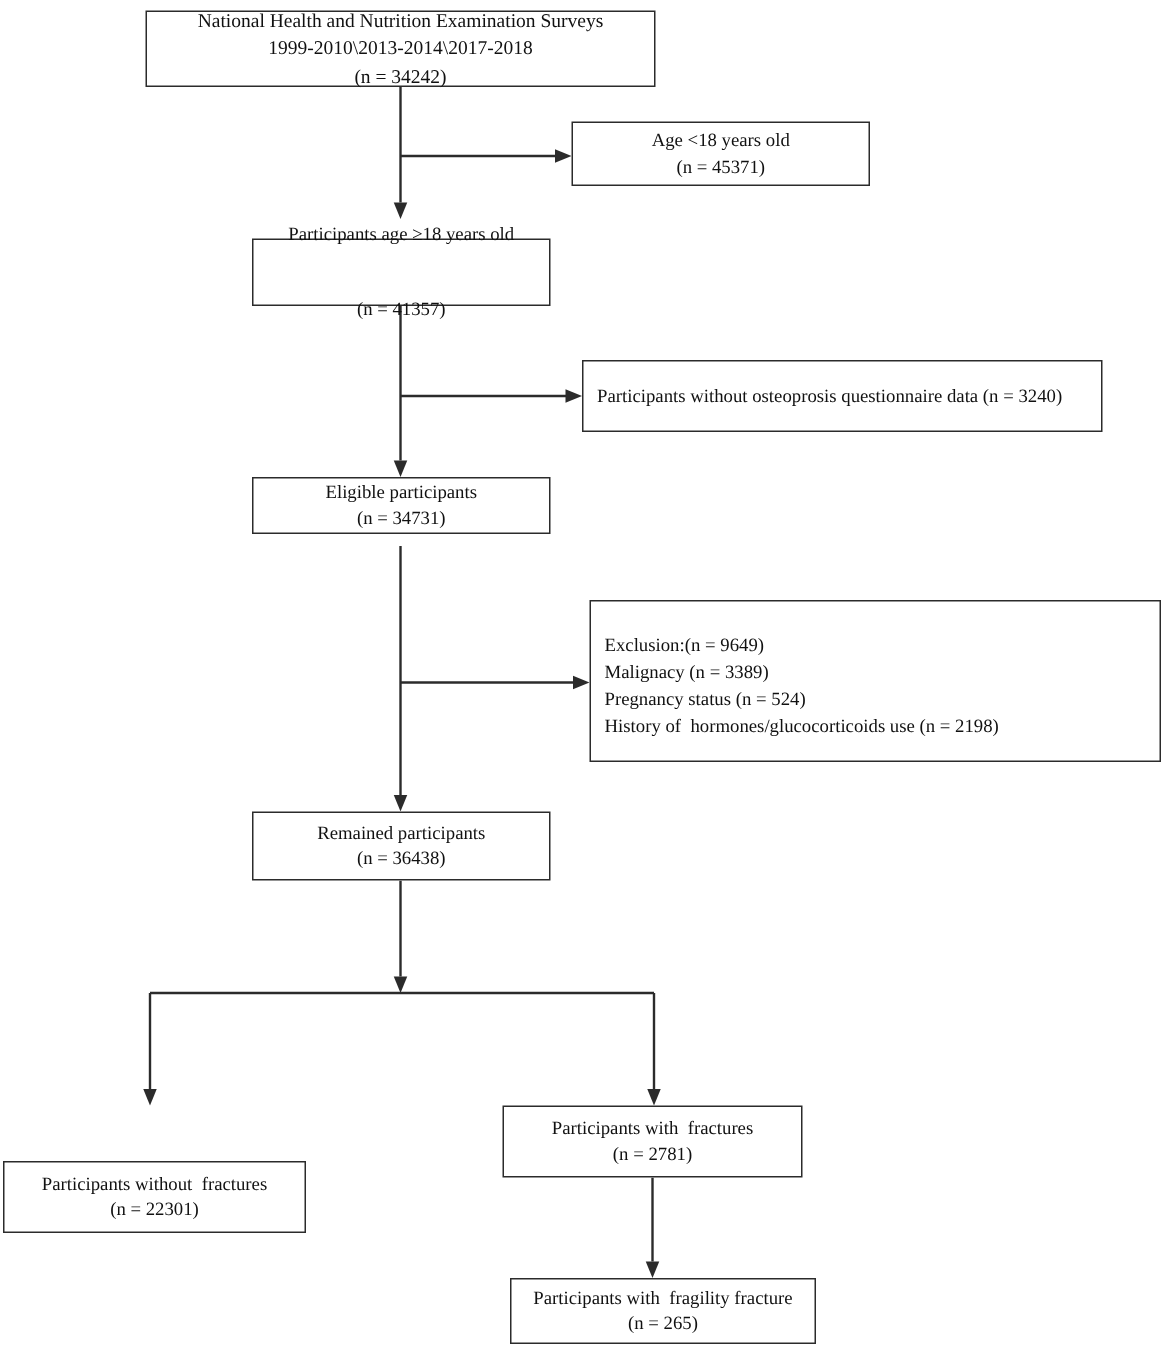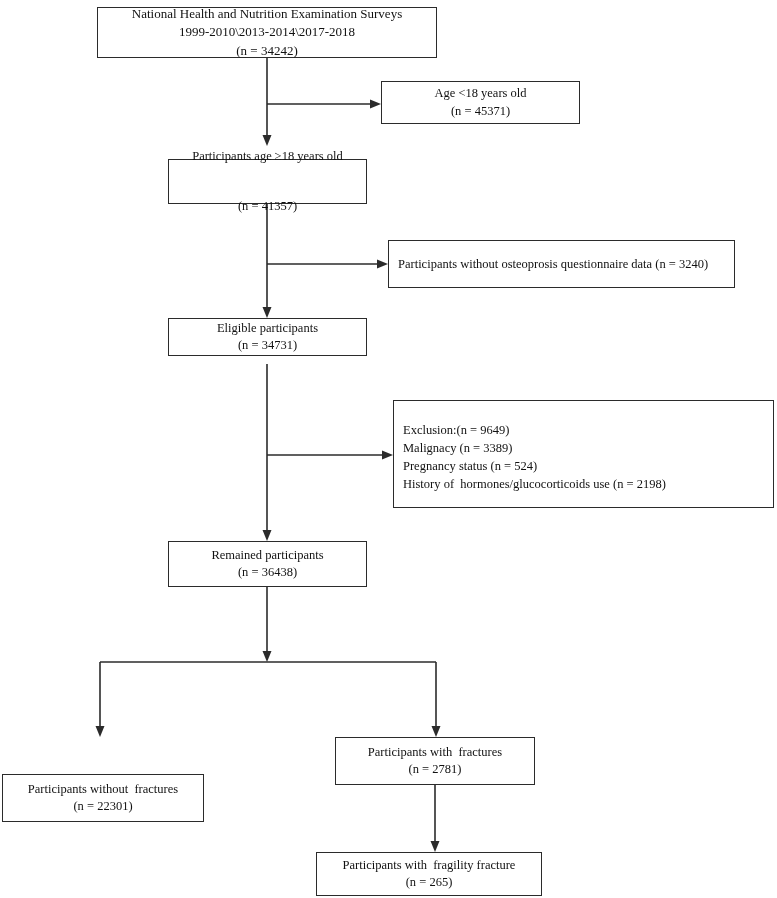--- a/index.html
+++ b/index.html
@@ -145,18 +145,18 @@
   <div class="box center" style="left:2px; top:734px; width:202px; height:48px;margin-top:40px;">
     <div class="bline">Participants without  fractures</div>
     <div class="bline">(n = 22301)</div>
   </div>
 
   <div class="box center" style="left:335px; top:737px; width:200px; height:48px;text-align:right;">
     <div class="bline">Participants with  fractures</div>
     <div class="bline">(n = 2781)</div>
   </div>
 
-  <div class="box center" style="left:316px; top:852px; width:226px; height:44px;align-items:center;">
+  <div class="box center" style="left:340px; top:852px; width:204px; height:44px;align-items:center;">
     <div class="bline">Participants with  fragility fracture</div>
     <div class="bline">(n = 265)</div>
   </div>
 
 </div>
 
 </body></html>

